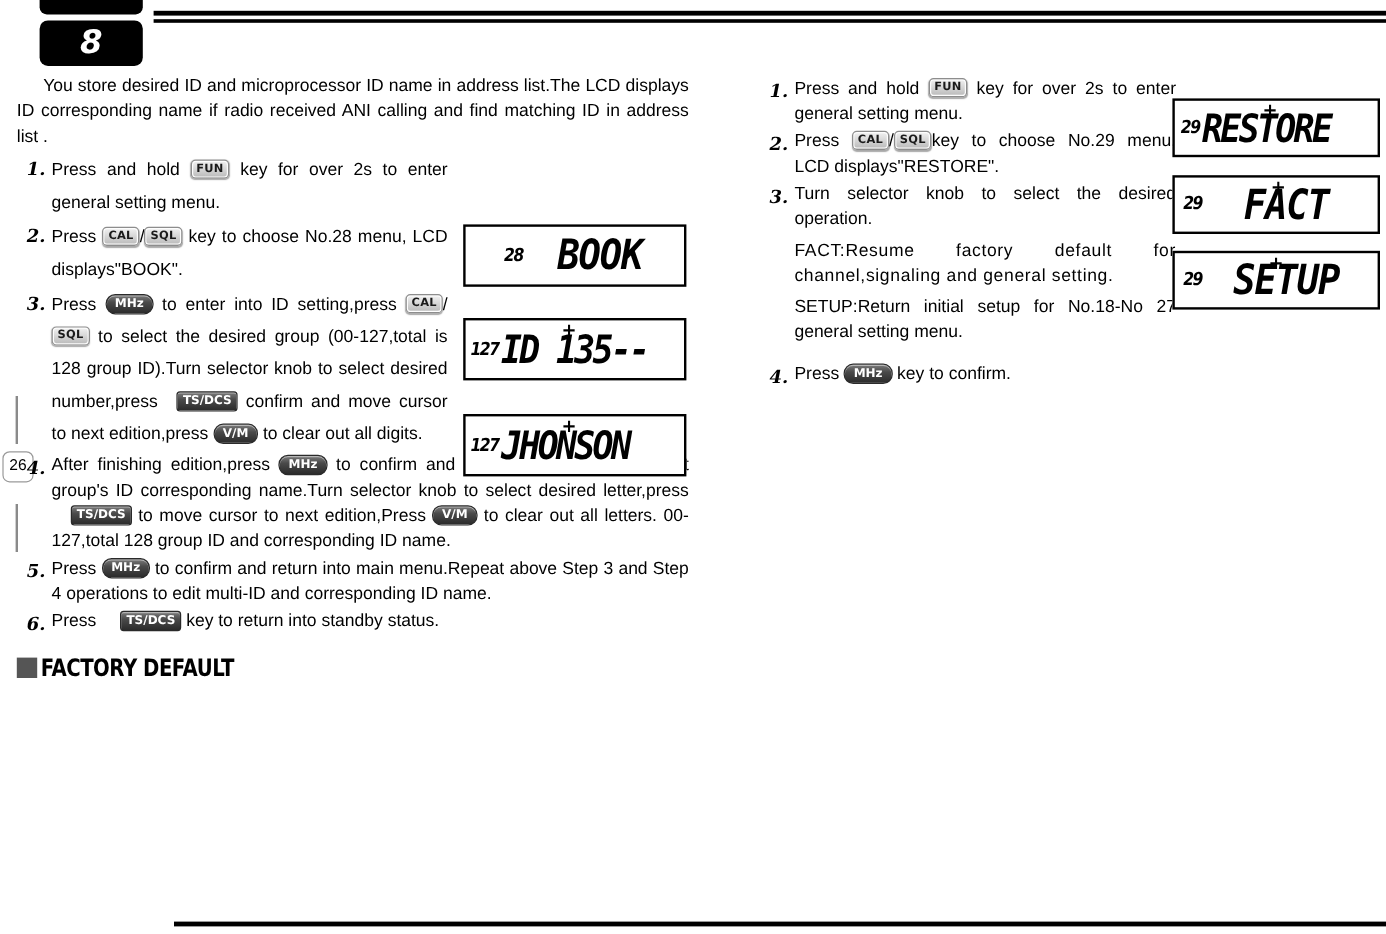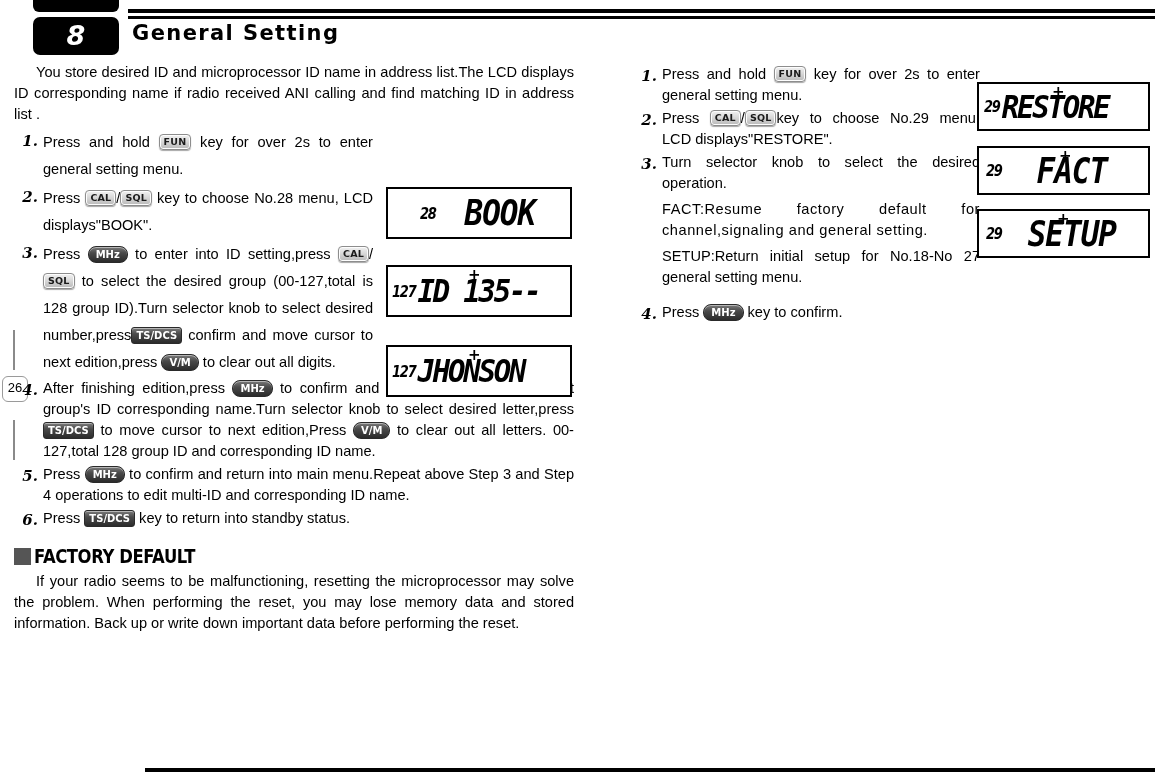--- a/index.html
+++ b/index.html
@@ -142,21 +142,21 @@
     background: linear-gradient(180deg,#7d7d7d 0%,#4a4a4a 40%,#2b2b2b 100%);
     border: 1px solid #2a2a2a;
     border-radius: 8px;
     color: #ffffff;
     font-size: 10px;
     line-height: 15px;
     height: 15px;
     padding: 0 7px;
     box-shadow: inset 0 1px 0 rgba(255,255,255,.45);
   }
-  .key.dark.sq { border-radius: 3px; padding: 0 4px; }
+  .key.dark.sq { border-radius: 3px; padding: 0 4px; margin-left: 16px; }
 
   
   .lcd {
     position: absolute;
     border: 2px solid #000;
     background: #fff;
     box-sizing: border-box;
   }
   .lcd-inner {
     position: relative;
@@ -224,21 +224,20 @@
   }
 </style>
 </head>
 <body>
 
 <div id="header">
   <div class="hdr-tab"></div>
   <div class="hdr-chapbox">8</div>
   <div class="hdr-rule-a"></div>
   <div class="hdr-rule-b"></div>
-  <div class="hdr-title">General Setting</div>
 </div>
 
 <div class="margin-tick" id="tick-top"></div>
 <div id="pagenum">26</div>
 <div class="margin-tick" id="tick-bot"></div>
 
 <div id="left-col">
 
 
   <div class="para">You store desired ID and microprocessor ID name in address list.The LCD displays ID corresponding name if radio received ANI calling and find matching ID in address list .</div>
@@ -268,21 +267,20 @@
         <div class="step-num">6.</div>
         <div class="step-body tight">Press <span class="key dark sq">TS/DCS</span> key to return into standby status.</div>
       </div>
     </div>
 
   <div class="sec-head" style="margin-top:12px;">
     <div class="sec-bullet"></div>
     <div class="sec-title">FACTORY DEFAULT</div>
   </div>
 
-  <div class="para">If your radio seems to be malfunctioning, resetting the microprocessor may solve the problem. When performing the reset, you may lose memory data and stored information. Back up or write down important data before performing the reset.</div>
 </div>
 
 <div class="lcd" style="left:386px; top:187px; width:186px; height:52px;padding-left:24px;">
   <div class="lcd-inner">
     <span class="lcd-ch">28</span>
     <span class="lcd-main">BOOK</span>
   </div>
 </div>
 
 <div class="lcd" style="left:386px; top:265px; width:186px; height:52px;">

